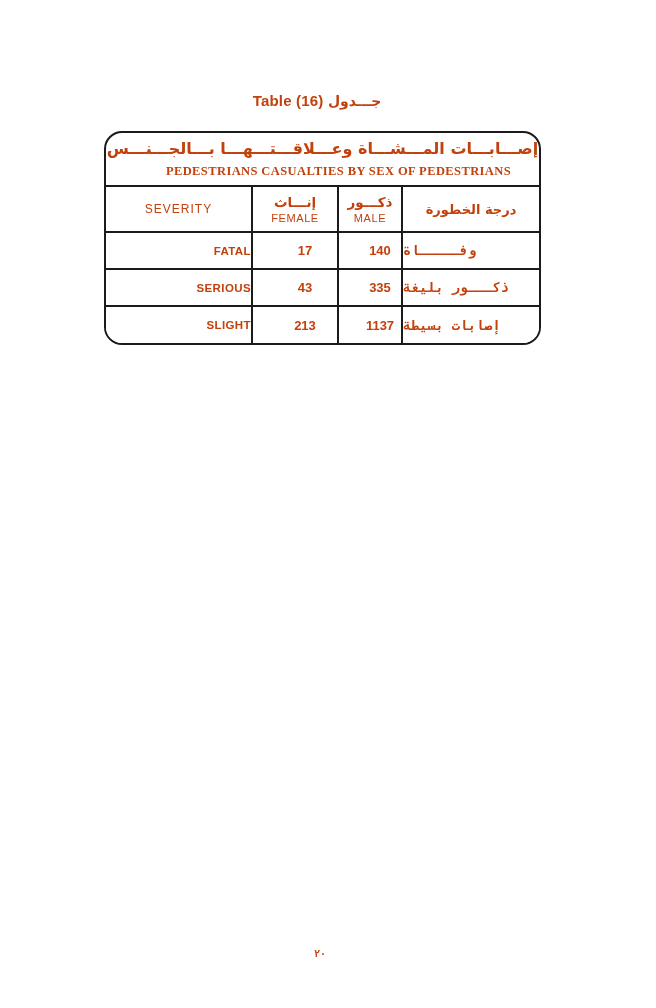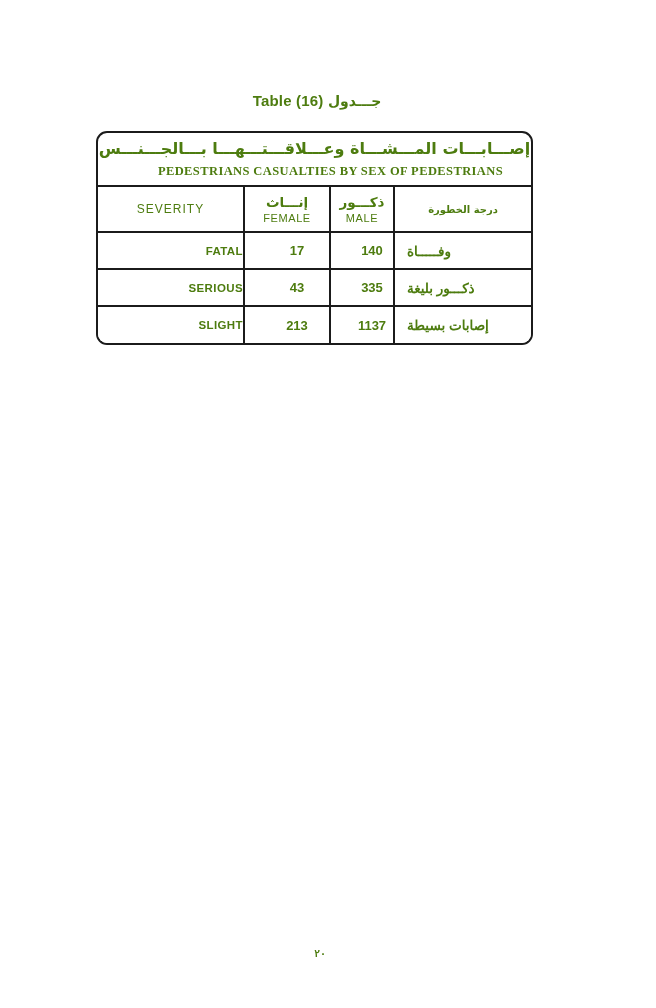--- a/index.html
+++ b/index.html
@@ -2,21 +2,21 @@
 <html lang="en"><head>
 <meta charset="utf-8">
 <style>
   * { margin: 0; padding: 0; box-sizing: border-box; }
   html, body { background: #ffffff; }
   .page {
     position: relative;
     width: 656px;
     height: 1008px;
     background: #ffffff;
-    color: #4d7c0f;
+    color: #c2410c;
     font-family: "Liberation Sans", sans-serif;
     overflow: hidden;
   }
 
   
   .page-title {
     position: absolute;
     top: 92px;
     left: 100px;
     width: 440px;
@@ -29,25 +29,25 @@
   .page-title .ar {
     font-family: "DejaVu Sans", sans-serif;
     font-size: 14px;
     font-weight: 700;
     margin-right: 6px;
   }
 
   
   .tbl {
     position: absolute;
-    left: 96px;
+    left: 104px;
     top: 131px;
     width: 437px;
     border: 2.5px solid #1b1b1b;
-    border-radius: 11px;
+    border-radius: 18px;
     background: #ffffff;
     overflow: hidden;
   }
   .tbl-title {
     height: 54px;
     border-bottom: 2px solid #1b1b1b;
     text-align: center;
     padding-top: 3px;
   }
   .tbl-title .ar-title {
@@ -103,43 +103,43 @@
   th.h-two .en {
     display: block;
     font-size: 11px;
     font-weight: 400;
     letter-spacing: 0.6px;
     line-height: 14px;
   }
   th.h-ar {
     direction: rtl;
     font-family: "DejaVu Sans", sans-serif;
-    font-size: 10px;
+    font-size: 13px;
     font-weight: 700;
     text-align: center;
   }
 
   td.c-sev {
     text-align: right;
     padding-left: 24px;
     font-size: 11.5px;
     font-weight: 700;
     letter-spacing: 0.4px;
   }
   td.c-num {
     text-align: center;
     font-size: 13px;
     font-weight: 700;
     padding-left: 20px;
   }
   td.c-ar {
     direction: rtl;
     text-align: left; 
-    padding-left: 12px;
-    font-family: Liberation Sans, sans-serif;
+    padding-left: 0;
+    font-family: Liberation Mono, monospace;
     font-size: 13.5px;
     font-weight: 700;
   }
 
   .page-number {
     position: absolute;
     top: 948px;
     left: 100px;
     width: 440px;
     text-align: center;

